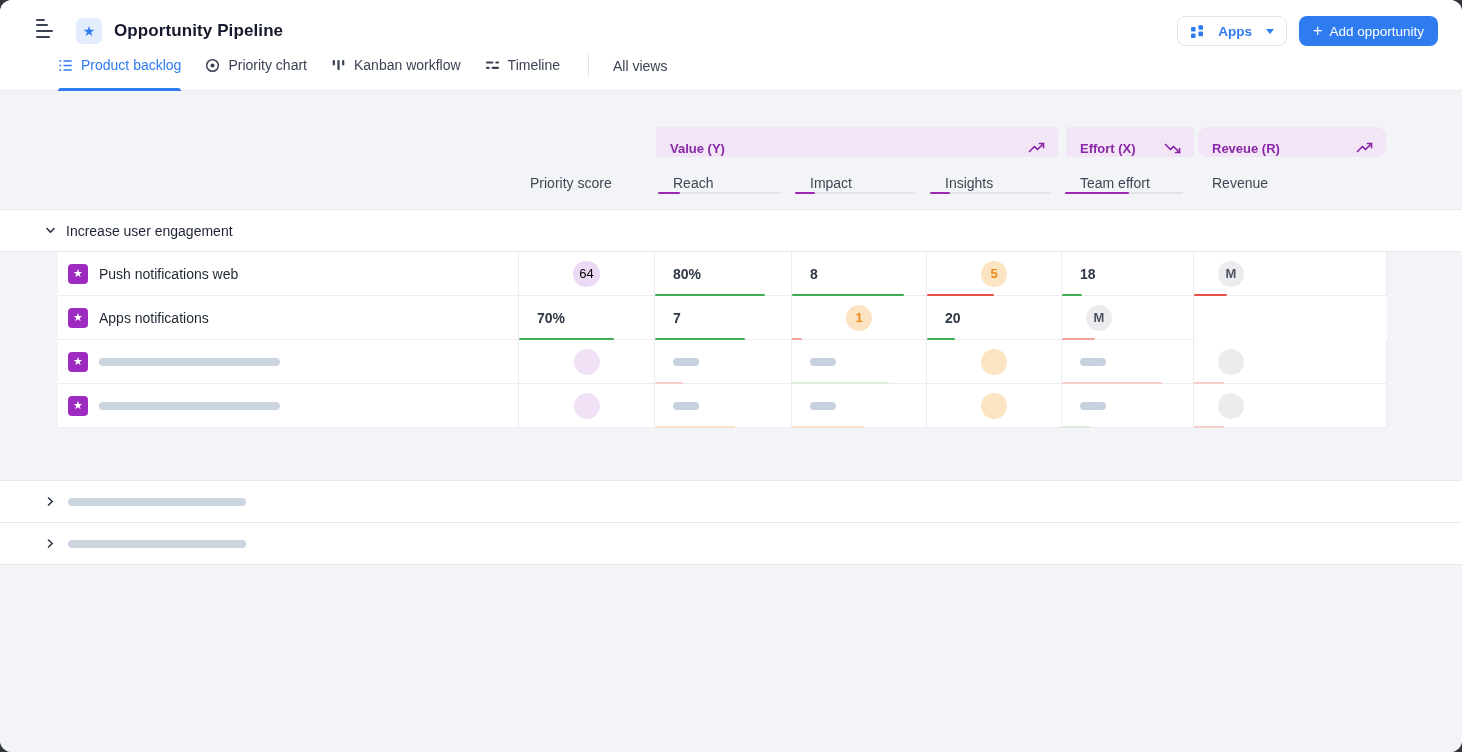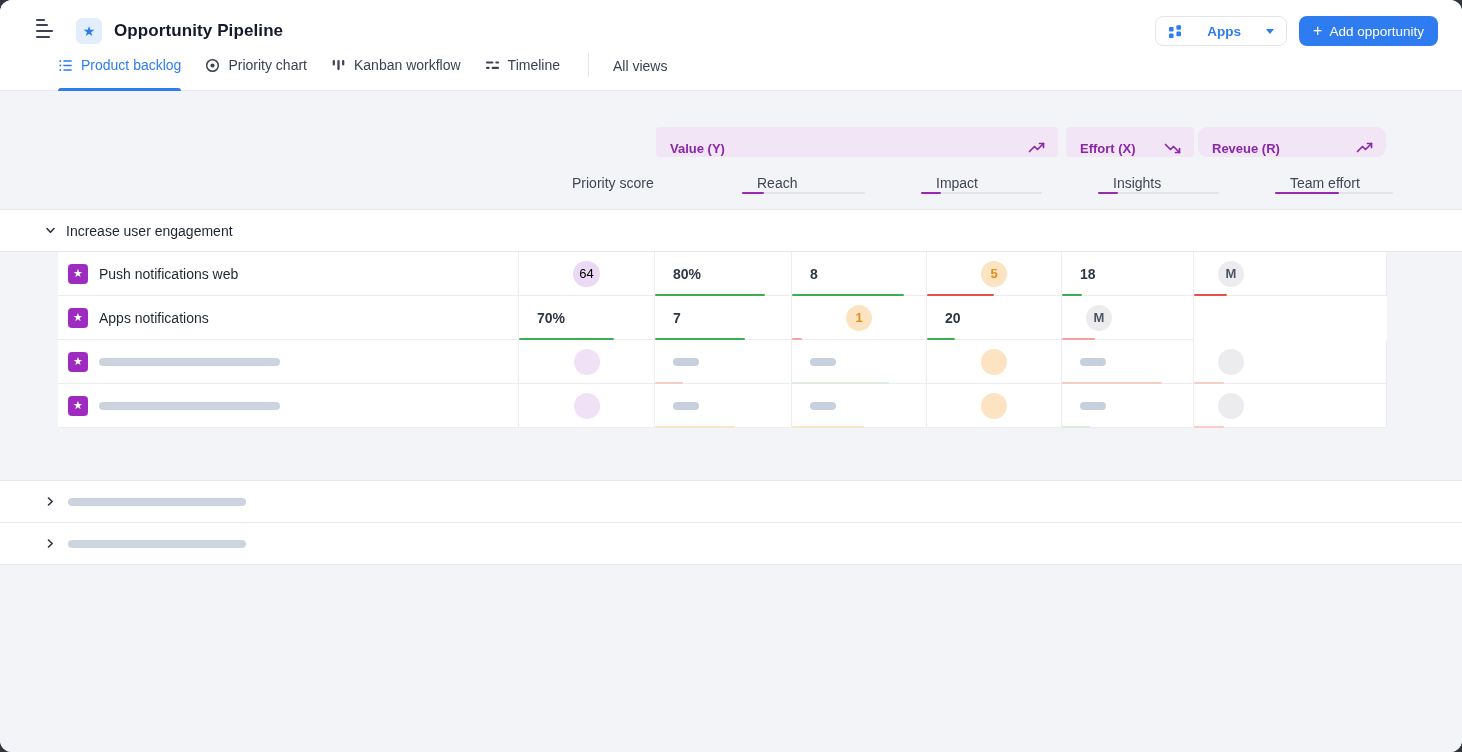--- a/index.html
+++ b/index.html
@@ -12,21 +12,21 @@
   .hdr-top{display:flex;align-items:center;height:48px;padding:14px 24px 0 36px;}
   .menu-btn{position:relative;width:22px;height:18px;border:none;background:transparent;padding:0;cursor:pointer;margin-right:18px;}
   .menu-btn span{position:absolute;left:0;height:2px;border-radius:2px;background:#3b4254;}
   .menu-btn .l1{top:2px;width:12px;}
   .menu-btn .l2{top:8px;width:17px;}
   .menu-btn .l3{top:14px;width:14px;}
   .notif-dot{position:absolute;top:-3px;right:1px;width:9px;height:9px;border-radius:50%;background:#f4564d;}
   .board-chip{display:inline-flex;align-items:center;justify-content:center;width:26px;height:26px;border-radius:6px;background:#e3eefc;color:#2e7cf0;font-size:14px;margin-right:12px;}
   .title{font-size:17px;font-weight:700;color:#15192b;margin:0;letter-spacing:.1px;}
   .hdr-actions{margin-left:auto;display:flex;align-items:center;gap:12px;}
-  .apps-btn{display:inline-flex;align-items:center;gap:25px;height:30px;padding:0 12px;background:#fff;border:1px solid #e2e5ea;border-radius:8px;color:#2e7cf0;font-size:13.5px;font-weight:600;font-family:inherit;cursor:pointer;}
+  .apps-btn{display:inline-flex;align-items:center;gap:14px;height:30px;padding:0 12px;background:#fff;border:1px solid #e2e5ea;border-radius:8px;color:#2e7cf0;font-size:13.5px;font-weight:600;font-family:inherit;cursor:pointer;}
   .apps-btn .caret{width:0;height:0;border-left:4px solid transparent;border-right:4px solid transparent;border-top:5px solid #2e7cf0;}
   .add-btn{display:inline-flex;align-items:center;gap:7px;height:30px;padding:0 14px;background:#2e7cf0;border:none;border-radius:8px;color:#fff;font-size:13.5px;font-weight:500;font-family:inherit;cursor:pointer;}
   .add-btn .plus{font-size:16px;font-weight:400;line-height:1;margin-top:-1px;}
 
   .tabs{display:flex;align-items:stretch;padding-left:58px;height:42px;margin-top:1px;}
   .tab{display:flex;align-items:center;gap:8px;padding:0 0 10px 0;margin-right:24px;font-size:14px;color:#3b4254;position:relative;cursor:pointer;background:none;border:none;font-family:inherit;}
   .tab svg{flex:0 0 auto;}
   .tab.active{color:#2e7cf0;font-weight:500;}
   .tab.active::after{content:"";position:absolute;left:0;right:0;bottom:0;height:3px;border-radius:3px 3px 0 0;background:#2e7cf0;}
   .tab-divider{width:1px;background:#e3e5ea;margin:4px 18px 14px 4px;}
@@ -38,21 +38,21 @@
 
   
   .group-bar-row{margin-top:36px;height:30px;}
   .group-bar{display:flex;align-items:center;justify-content:space-between;height:30px;background:#f2e6f6;border-radius:3px;padding:12px 12px 0 14px;color:#8a27a8;font-weight:700;font-size:13px;}
   .group-bar.value{grid-column:3 / span 3;margin:0 4px 0 1px;}
   .group-bar.effort{grid-column:6;margin-left:4px;}
   .group-bar.reveue{grid-column:7;margin:0 1px 0 4px;border-radius:9px;}
   .trend{display:inline-flex;color:#8a27a8;}
 
   
-  .col-header-row{height:52px;gap:42px;}
+  .col-header-row{height:52px;}
   .colh{position:relative;display:flex;align-items:center;font-size:14px;color:#3f4654;padding-left:18px;}
   .colh.priority{padding-left:10px;justify-content:flex-start;padding-left:11px;}
   .col-underline{position:absolute;left:3px;right:11px;bottom:15px;height:2px;background:#e3e4e9;border-radius:1px;}
   .col-underline i{position:absolute;left:0;top:0;bottom:0;background:#9c27b0;border-radius:1px;}
 
   
   .group-row{display:flex;align-items:center;height:43px;background:#fff;border-top:1px solid #e7e9ed;border-bottom:1px solid #e7e9ed;padding-left:44px;cursor:pointer;}
   .group-row + .group-row{margin-top:-1px;}
   .chev{display:inline-flex;align-items:center;margin-right:9px;color:#2b3442;}
   .group-title{font-size:14px;font-weight:400;color:#1d2433;}

